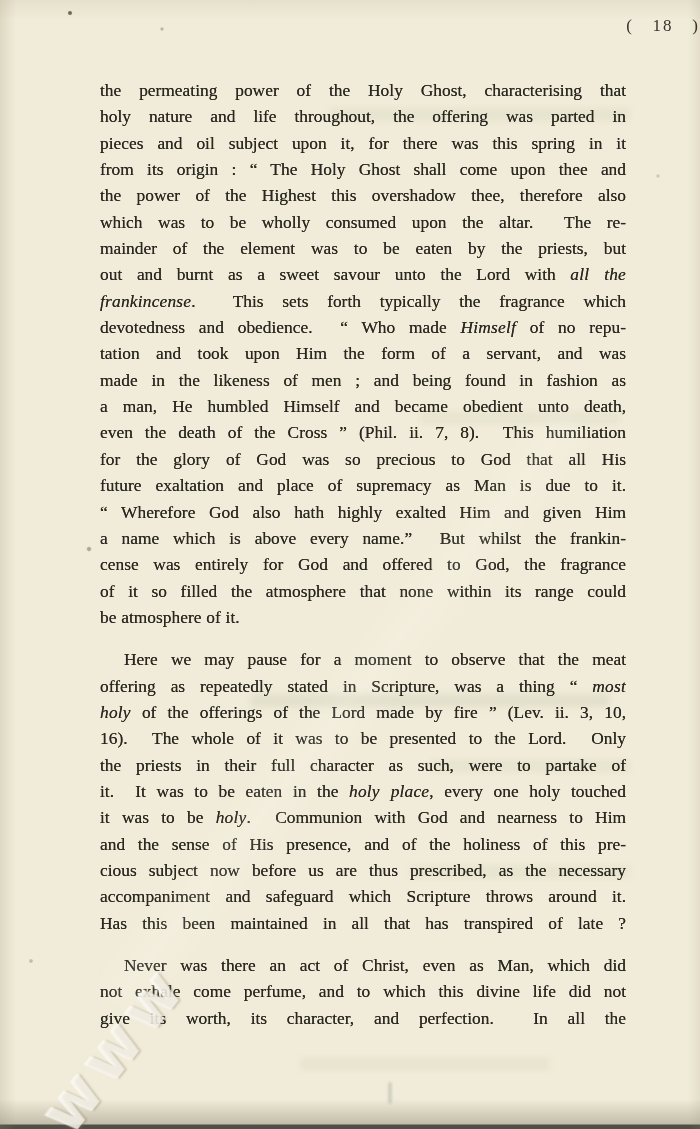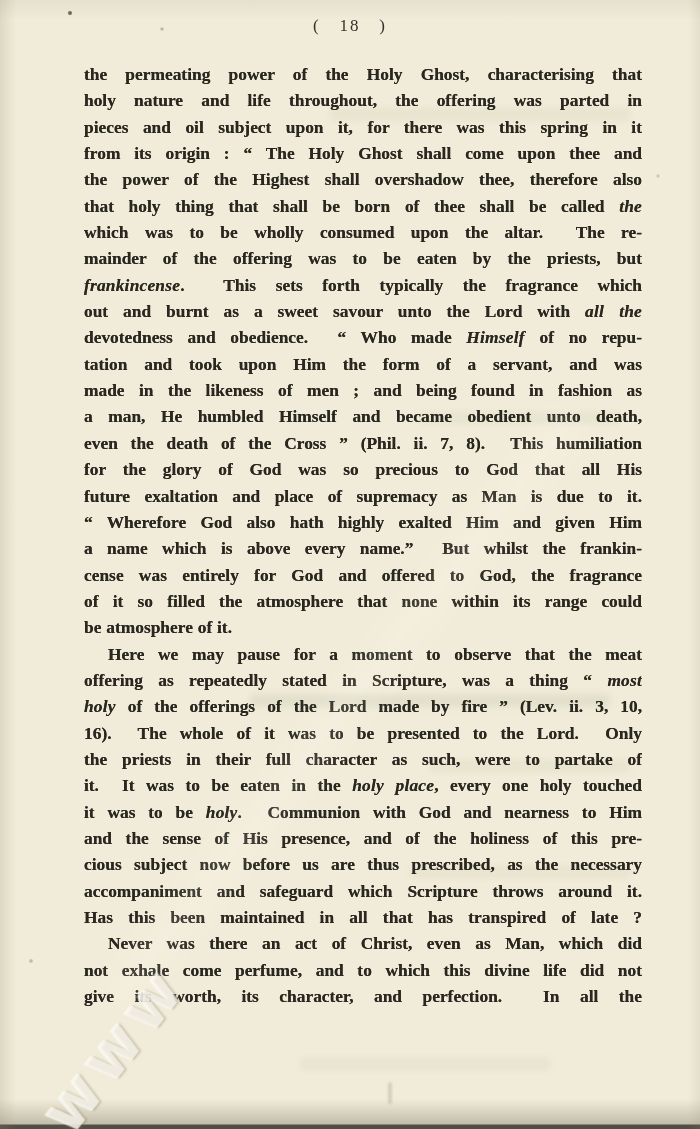--- a/index.html
+++ b/index.html
@@ -21,30 +21,30 @@
       
       linear-gradient(90deg, rgba(146,136,108,.20) 0, rgba(146,136,108,0) 16px),
       linear-gradient(270deg, rgba(146,136,108,.14) 0, rgba(146,136,108,0) 12px),
       linear-gradient(180deg, rgba(146,136,108,.12) 0, rgba(146,136,108,0) 20px),
       
       linear-gradient(0deg, #504e47 0 4px, rgba(110,104,84,.35) 5px, rgba(110,104,84,0) 30px),
       #f1ecd9;
   }
   .page-number {
     position:absolute; top:16px; left:0; right:0;
-    text-align:center; white-space:pre;
+    text-align:right; white-space:pre;
     font-size:17px; letter-spacing:2px; color:#35332b;
   }
   .text-block {
     position:absolute; left:84px; top:61px; width:558px;
     font-size:17.4px; line-height:26.35px; color:#29271f;
     text-shadow:0 0 .35px rgba(41,39,31,.85);
     word-spacing:.5px;
   }
-  .para { margin:0;font-weight:bold; }
+  .para { margin:16px; }
   .line { text-align:justify; height:26.35px; overflow:hidden; }
   .line.j { text-align-last:justify; }
   .line.ind { text-indent:24px; }
   .line i { font-style:italic; letter-spacing:.2px; }
   
   .ghost { position:absolute; background:rgba(163,170,140,.12); filter:blur(3px); border-radius:4px; }
   .g1 { left:330px; top:108px;  width:300px; height:13px; }
   .g2 { left:420px; top:412px;  width:200px; height:12px; }
   .g3 { left:250px; top:694px;  width:360px; height:13px; background:rgba(150,160,135,.16); }
   .g4 { left:430px; top:760px;  width:200px; height:12px; }
@@ -82,26 +82,25 @@
   <div class="ghost g5"></div>
   <div class="ghost g6"></div>
   <div class="ghost g7"></div>
 
   <div class="text-block">
       <div class="para">
         <div class="line j"><span>the permeating power of the Holy Ghost, characterising that</span></div>
         <div class="line j"><span>holy nature and life throughout, the offering was parted in</span></div>
         <div class="line j"><span>pieces and oil subject upon it, for there was this spring in it</span></div>
         <div class="line j"><span>from its origin : “ The Holy Ghost shall come upon thee and</span></div>
-        <div class="line j"><span>the power of the Highest shall overshadow thee, therefore also</span></div>
-        <div class="line j"><span>that holy thing that shall be born of thee shall be called </span><i>the</i></div>
+        <div class="line j"><span>the power of the Highest this overshadow thee, therefore also</span></div>
         <div class="line j"><span>which was to be wholly consumed upon the altar.&nbsp; The re-</span></div>
-        <div class="line j"><span>mainder of the offering was to be eaten by the priests, but</span></div>
+        <div class="line j"><span>mainder of the element was to be eaten by the priests, but</span></div>
+        <div class="line j"><span>out and burnt as a sweet savour unto the Lord with </span><i>all the</i></div>
         <div class="line j"><i>frankincense</i><span>.&nbsp; This sets forth typically the fragrance which</span></div>
-        <div class="line j"><span>out and burnt as a sweet savour unto the Lord with </span><i>all the</i></div>
         <div class="line j"><span>devotedness and obedience.&nbsp; “ Who made </span><i>Himself</i><span> of no repu-</span></div>
         <div class="line j"><span>tation and took upon Him the form of a servant, and was</span></div>
         <div class="line j"><span>made in the likeness of men ; and being found in fashion as</span></div>
         <div class="line j"><span>a man, He humbled Himself and became obedient unto death,</span></div>
         <div class="line j"><span>even the death of the Cross ” (Phil. ii. 7, 8).&nbsp; This humiliation</span></div>
         <div class="line j"><span>for the glory of God was so precious to God that all His</span></div>
         <div class="line j"><span>future exaltation and place of supremacy as Man is due to it.</span></div>
         <div class="line j"><span>“ Wherefore God also hath highly exalted Him and given Him</span></div>
         <div class="line j"><span>a name which is above every name.”&nbsp; But whilst the frankin-</span></div>
         <div class="line j"><span>cense was entirely for God and offered to God, the fragrance</span></div>

